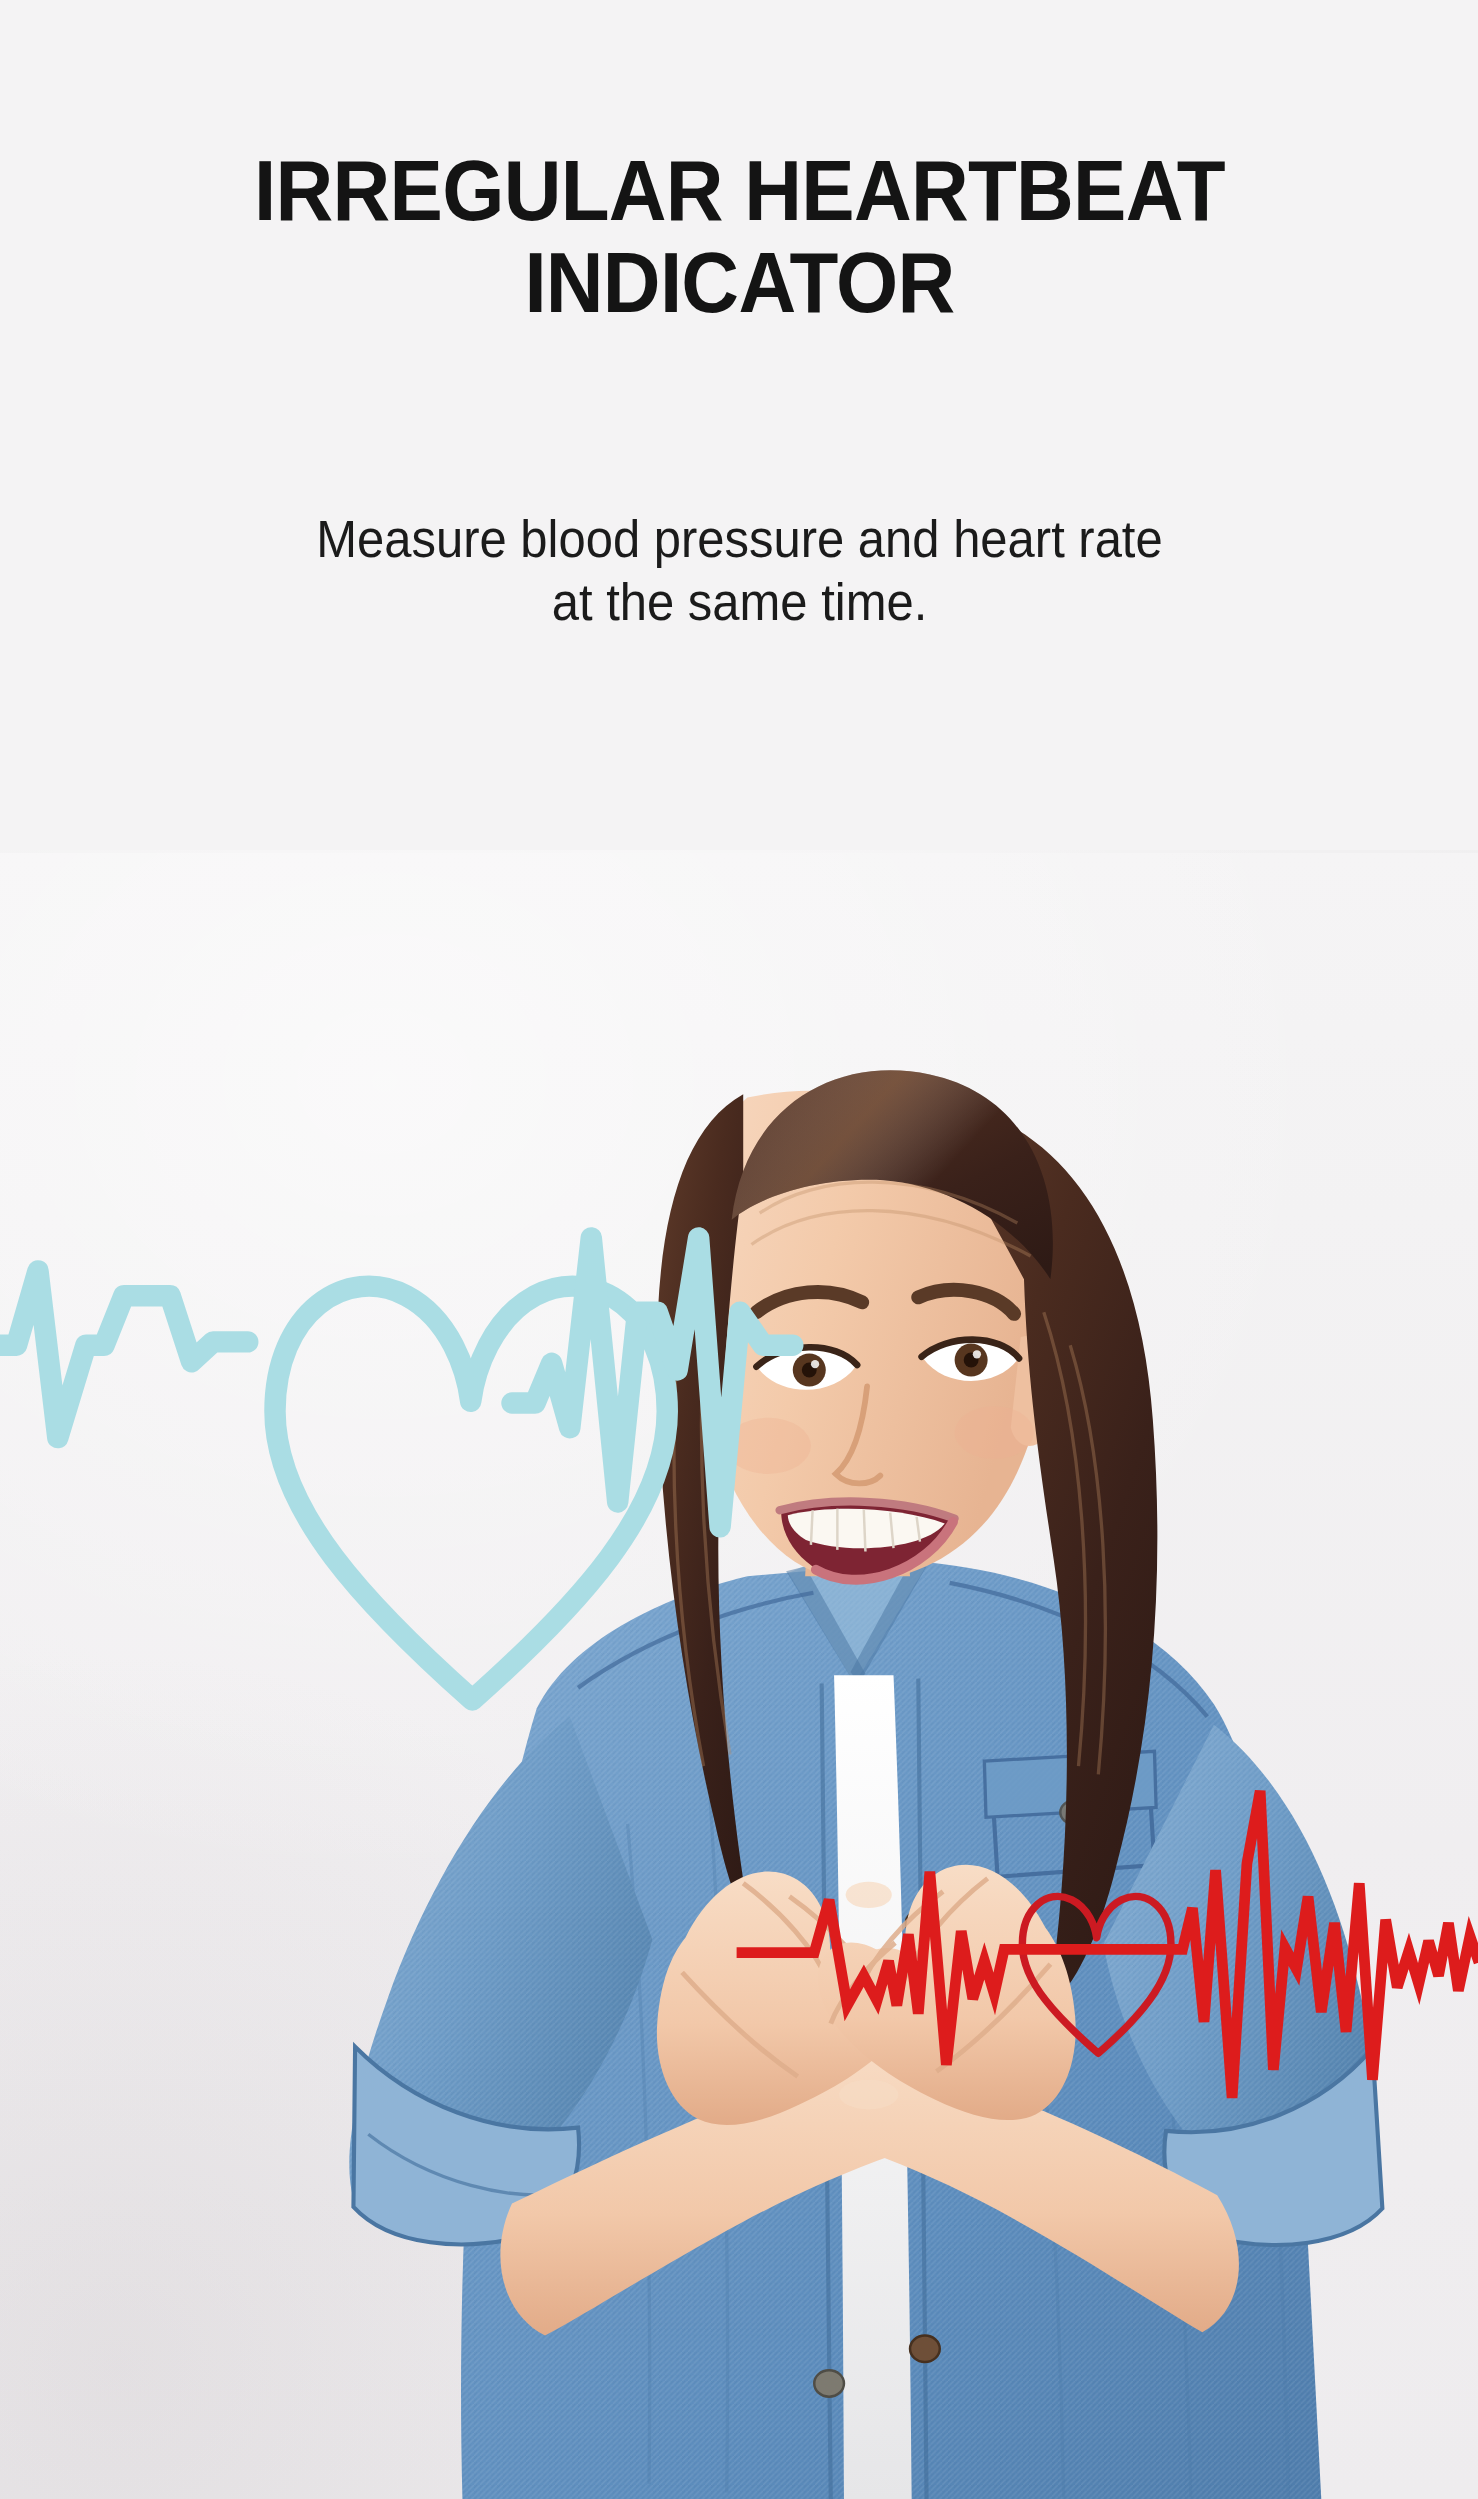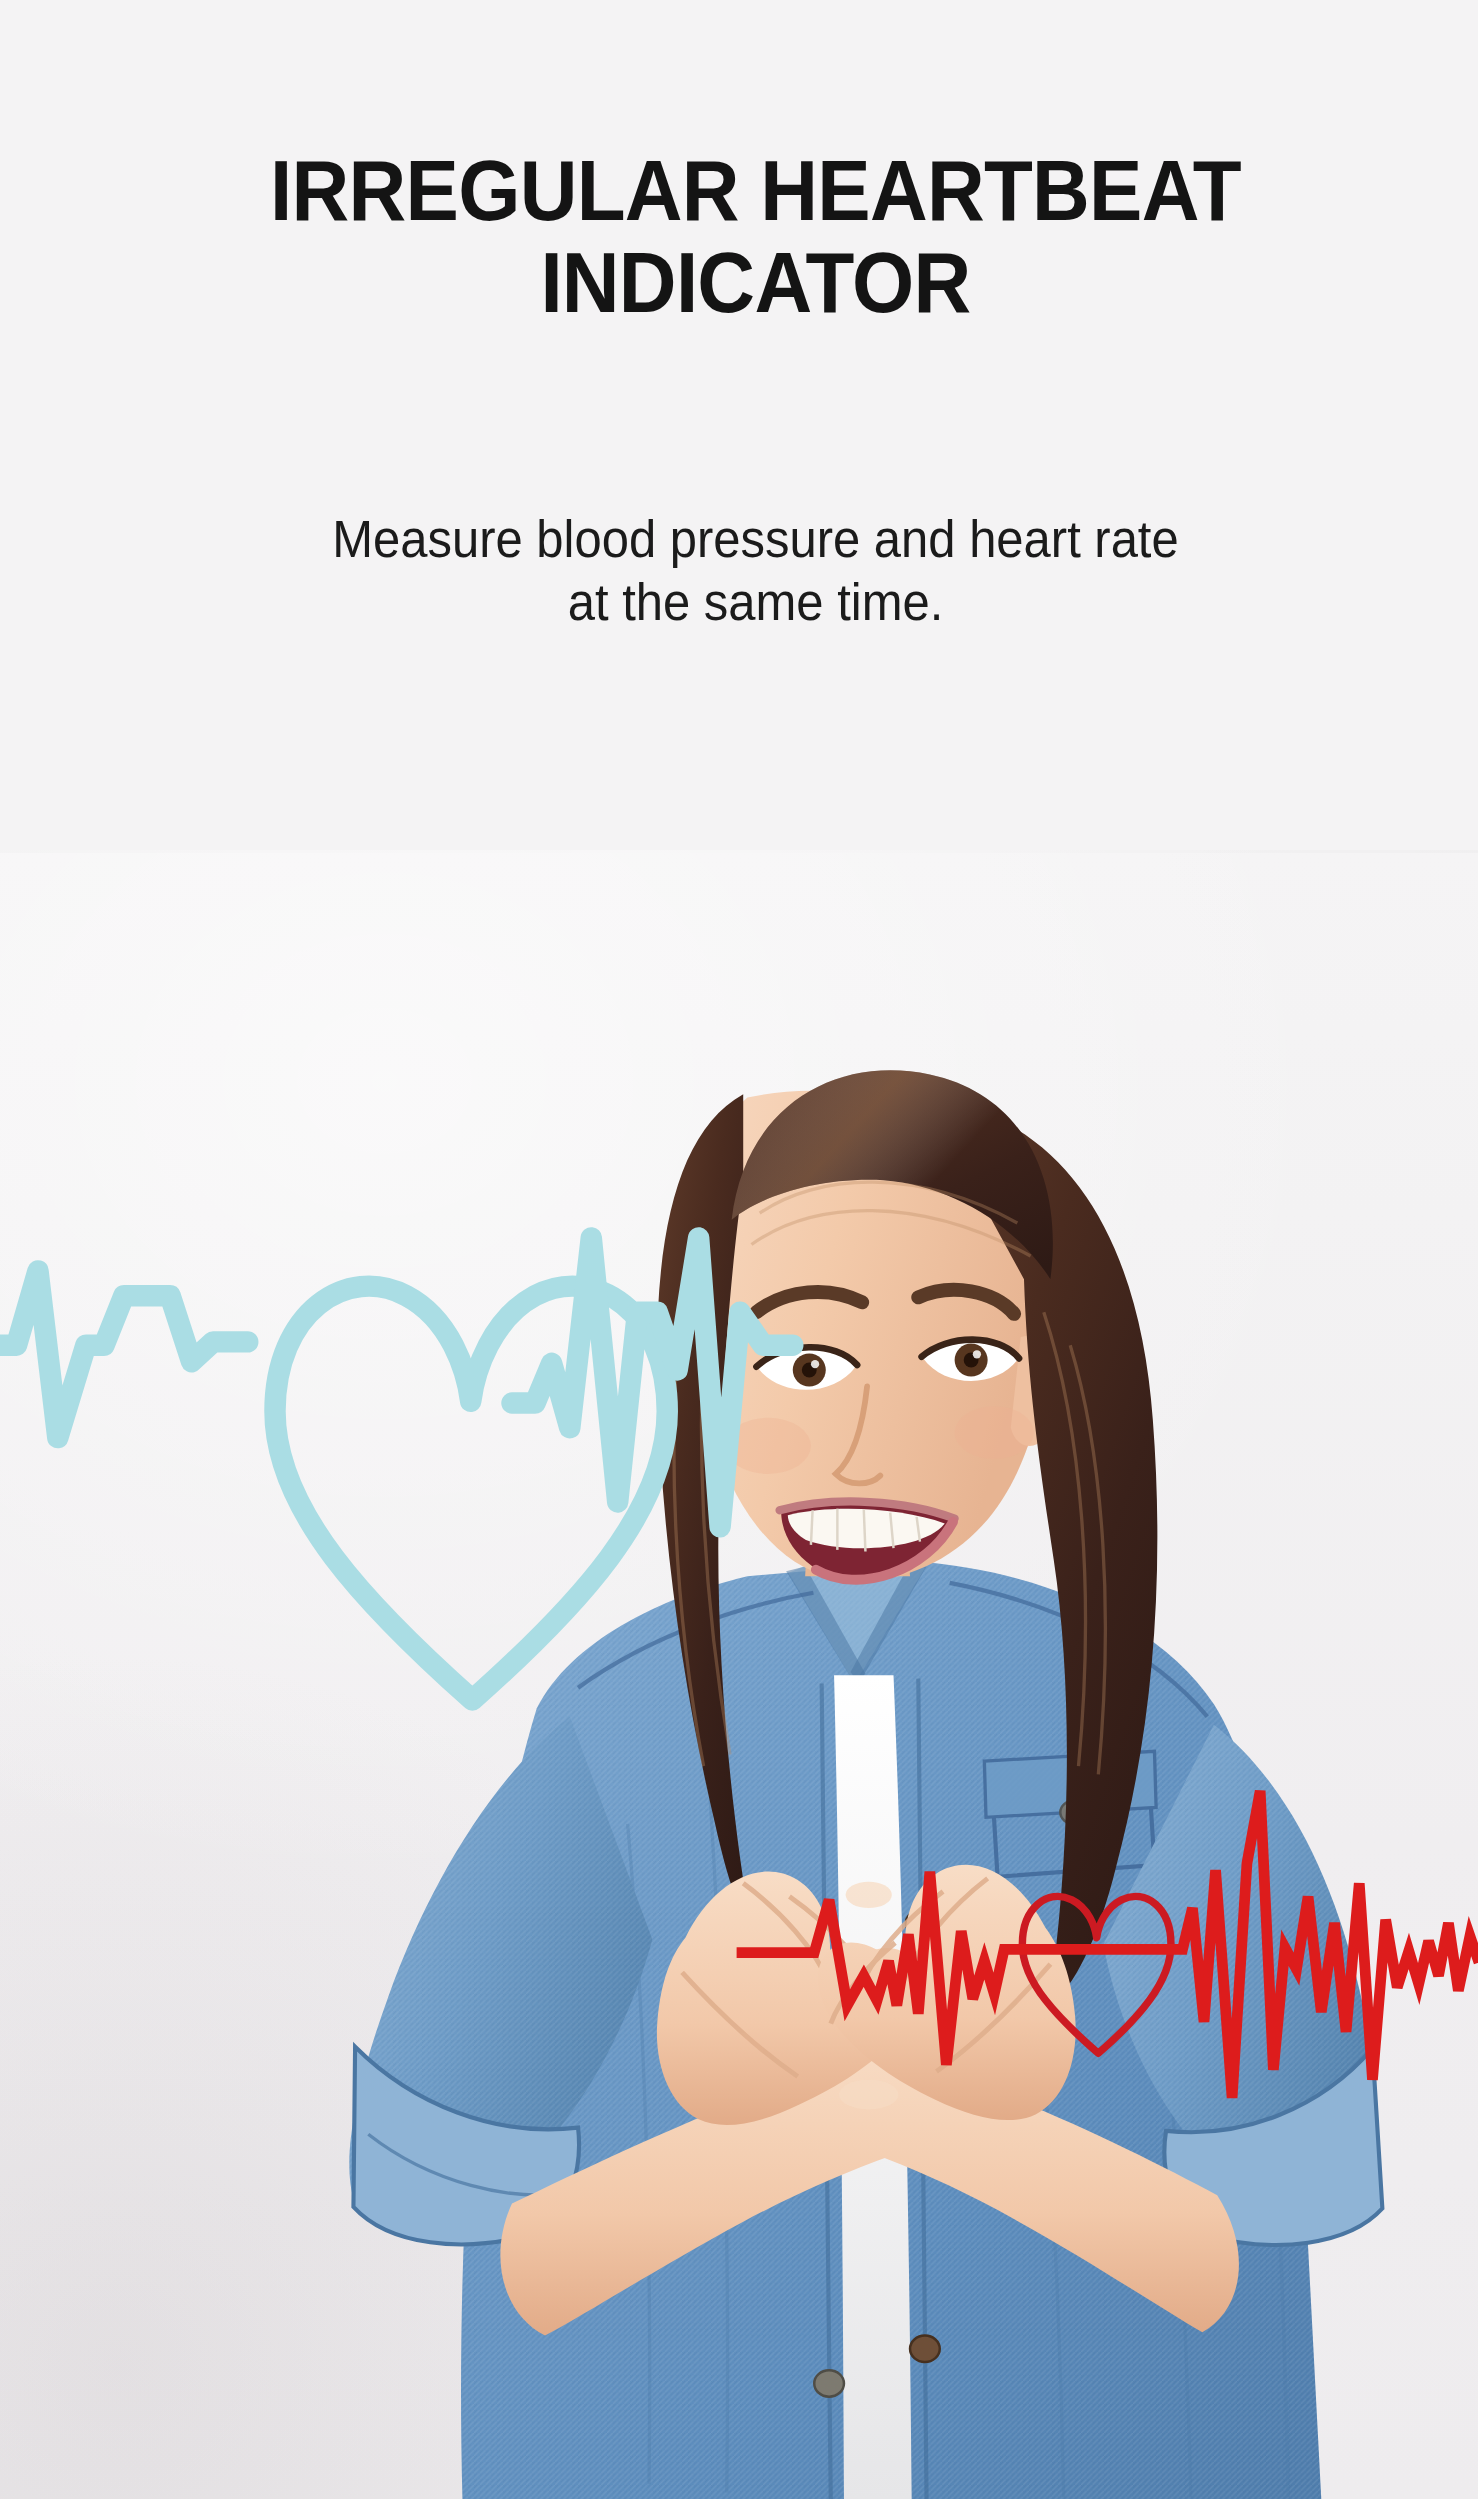--- a/index.html
+++ b/index.html
@@ -6,21 +6,21 @@
   body{
     width:1479px;height:2500px;
     background:#f4f3f4;
     font-family:"Liberation Sans", sans-serif;
     overflow:hidden;position:relative;
   }
   .page{position:absolute;inset:0;background:#f4f3f4;overflow:hidden;}
 
   
   .header{position:absolute;left:0;top:0;width:1374px;height:850px;
-          background:#f4f3f4;margin-left:16px;}
+          background:#f4f3f4;}
   .title{
     position:absolute;left:0;top:144px;width:1479px;
     text-align:center;color:#141414;
     font-family:"Liberation Sans", sans-serif;
     font-weight:bold;font-size:86px;line-height:92px;
     letter-spacing:-0.8px;
     transform:scaleX(0.93);transform-origin:50% 50%;
     -webkit-font-smoothing:antialiased;
   }
   .subtitle{

